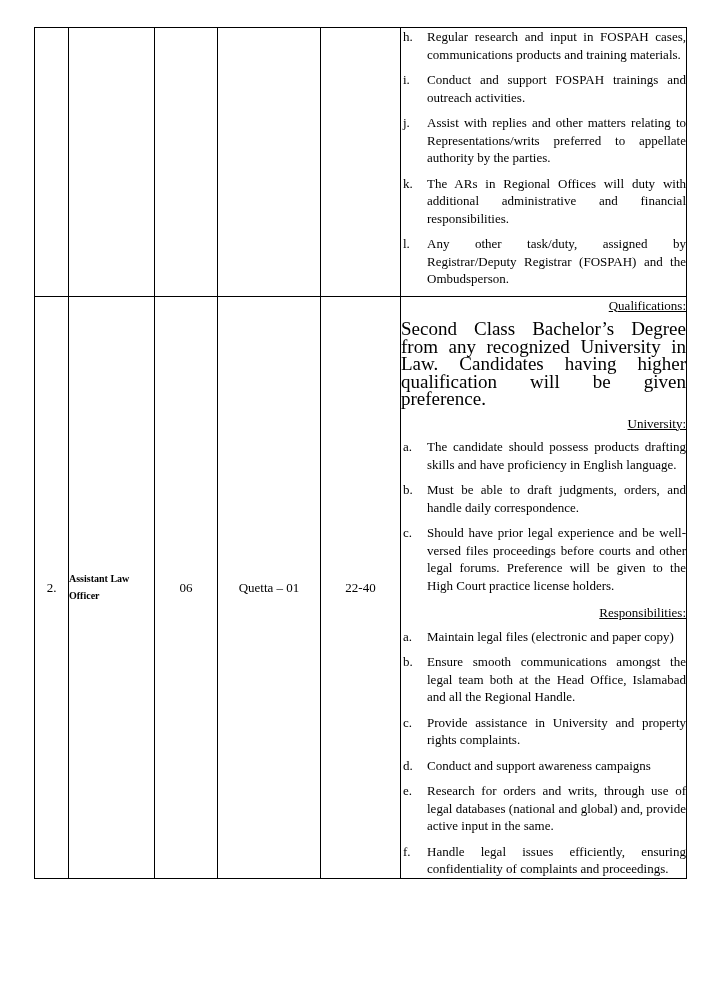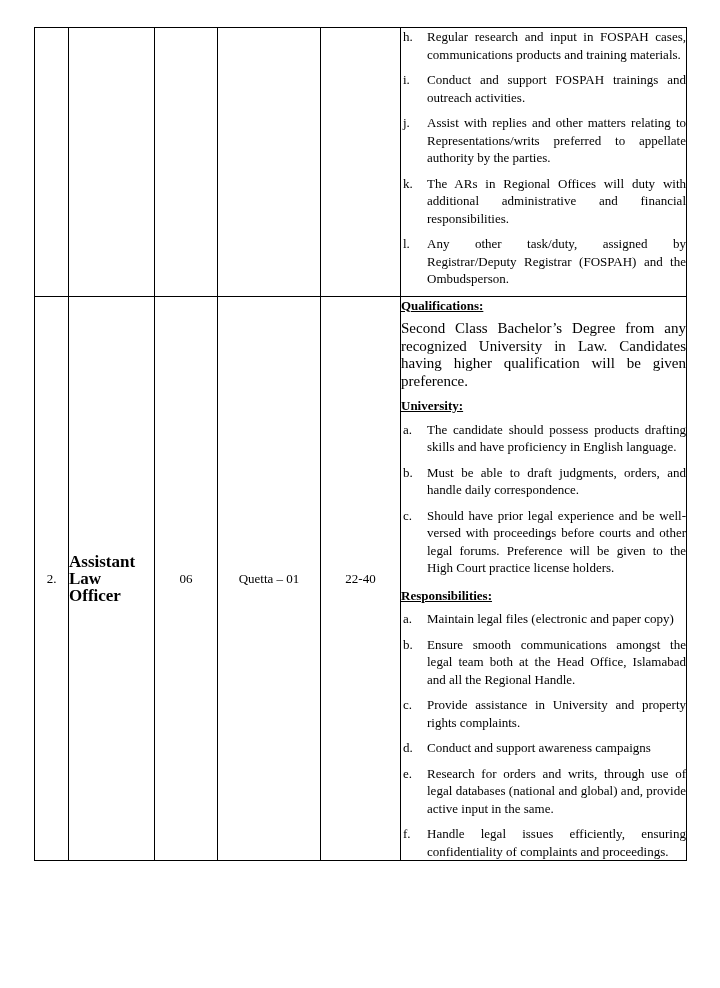--- a/index.html
+++ b/index.html
@@ -51,55 +51,56 @@
   td.cell-posts,
   td.cell-place,
   td.cell-age {
     text-align: center;
     font-size: 13px;
     line-height: 17px;
   }
 
   td.cell-post {
     text-align: left;
-    font-size: 17px;
+    font-size: 10px;
     line-height: 17px;
     font-weight: bold;
     padding-left: 6px;
   }
 
   td.cell-desc {
     padding: 8px 8px 10px 6px;
     font-size: 13px;
     line-height: 17.5px;
   }
 
   
   .vmid {
     vertical-align: middle !important;
   }
 
   
   .blank-cell { vertical-align: top; }
 
   .section-heading {
-    font-weight: bold;
+    font-weight: normal;
     text-decoration: underline;
     font-size: 13px;
     line-height: 17.5px;
     margin: 0 0 6px 0;
     padding: 0;
+    text-align: right;
   }
 
   .para {
     margin: 0 0 7px 0;
     padding: 0;
     text-align: justify;
     text-justify: inter-word;
-    font-size: 15px;
+    font-size: 19px;
     line-height: 17.5px;
   }
 
   ul.letter-list {
     list-style: none;
     margin: 0;
     padding: 0;
   }
 
   ul.letter-list > li {
@@ -200,21 +201,21 @@
             <li>
               <span class="marker">a.</span>
               <span class="txt">The candidate should possess products drafting skills and have proficiency in English language.</span>
             </li>
             <li>
               <span class="marker">b.</span>
               <span class="txt">Must be able to draft judgments, orders, and handle daily correspondence.</span>
             </li>
             <li>
               <span class="marker">c.</span>
-              <span class="txt">Should have prior legal experience and be well-versed with proceedings before courts and other legal forums. Preference will be given to the High Court practice license holders.</span>
+              <span class="txt">Should have prior legal experience and be well-versed files proceedings before courts and other legal forums. Preference will be given to the High Court practice license holders.</span>
             </li>
           </ul>
 
           <div class="section-heading" style="margin-top:10px;">Responsibilities:</div>
           <ul class="letter-list">
             <li>
               <span class="marker">a.</span>
               <span class="txt">Maintain legal files (electronic and paper copy)</span>
             </li>
             <li>

